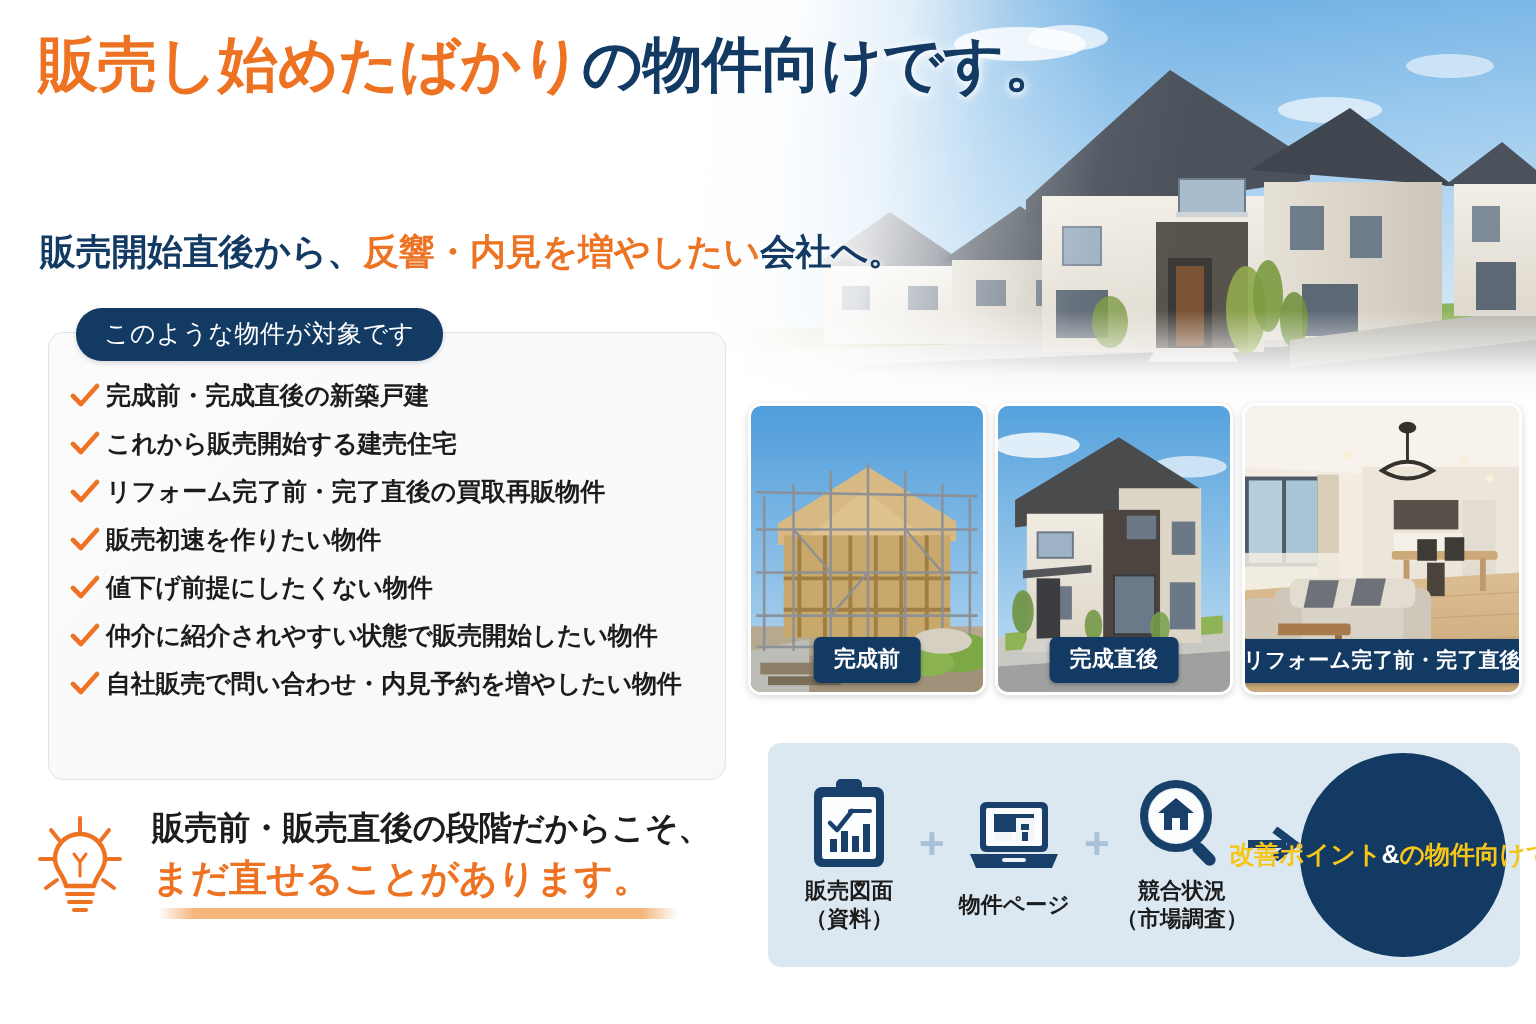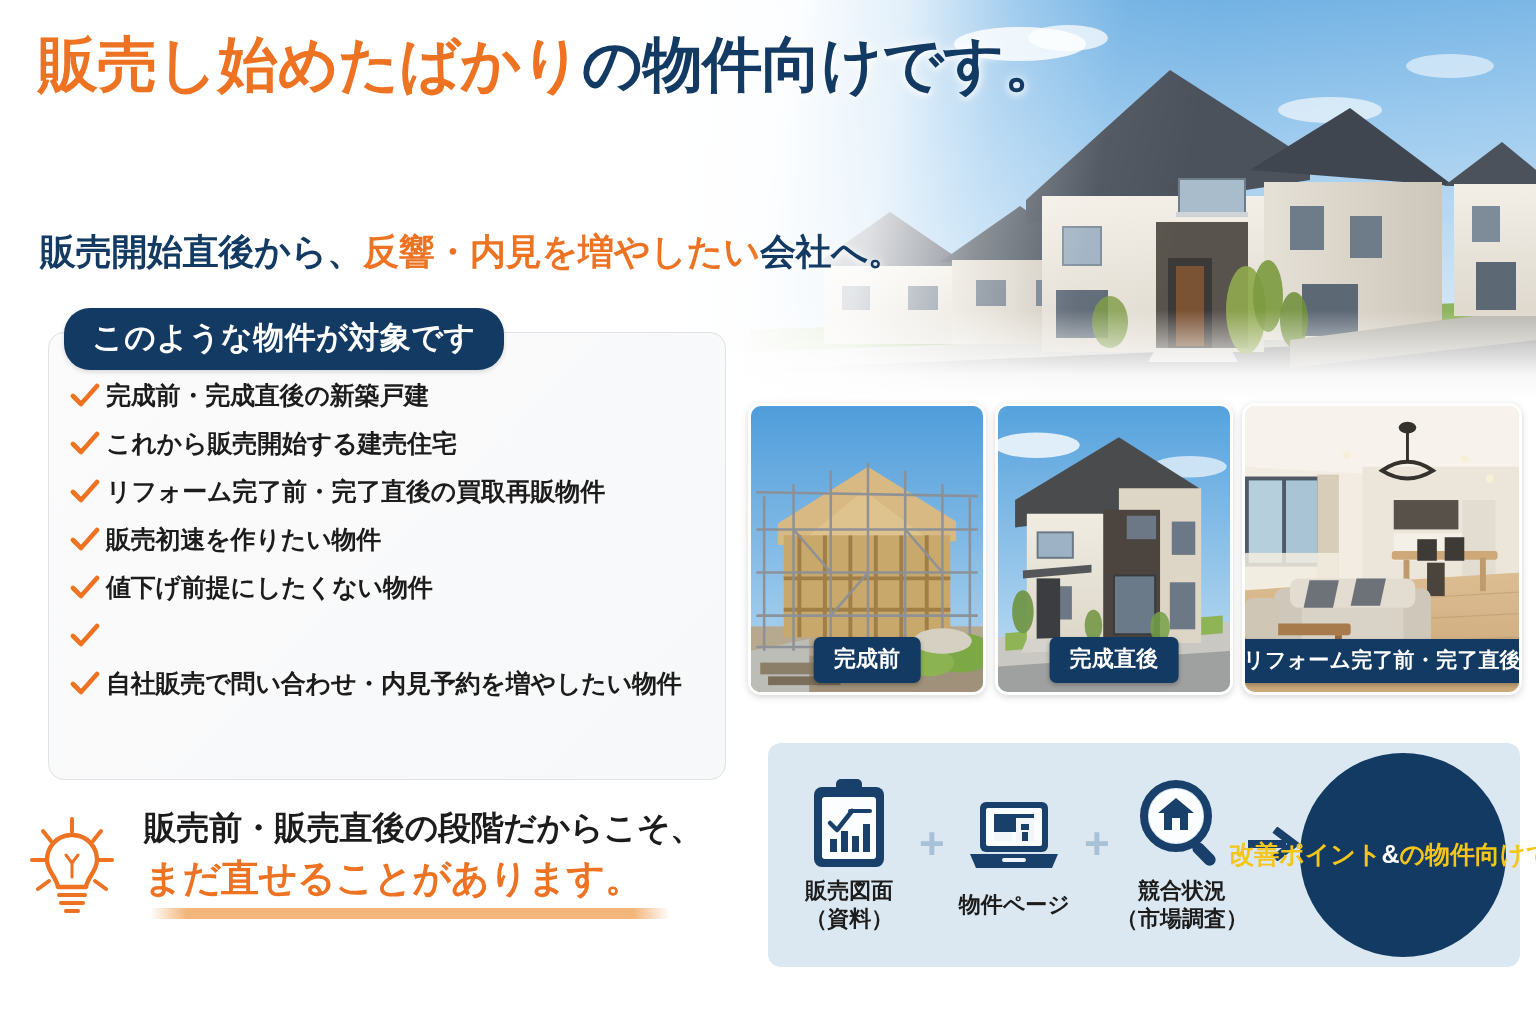--- a/index.html
+++ b/index.html
@@ -86,26 +86,26 @@
     left: 48px;
     top: 332px;
     width: 678px;
     height: 448px;
     border: 1.5px solid #dfe2e6;
     border-radius: 16px;
     background: linear-gradient(135deg, #fbfbfc 0%, #f7f8f9 100%);
   }
   .target-badge {
     position: absolute;
-    left: 64px;
+    left: 76px;
     top: 308px;
     background: #123A63;
     color: #ffffff;
-    font-size: 31px;
-    font-weight: 700;
+    font-size: 25px;
+    font-weight: 400;
     letter-spacing: 0.5px;
     padding: 9px 28px 11px;
     border-radius: 26px;
     white-space: nowrap;
     z-index: 3;
     box-shadow: 0 2px 5px rgba(0,0,0,0.14);
   }
 
   .check-list {
     position: absolute;
@@ -132,24 +132,24 @@
     font-size: 25px;
     font-weight: 600;
     color: #1c1c1c;
     letter-spacing: -0.2px;
     white-space: nowrap;
   }
 
   
   .bulb-block {
     position: absolute;
-    left: 24px;
+    left: 32px;
     top: 806px;
     display: flex;
-    align-items: flex-end;
+    align-items: center;
   }
   .bulb-icon {
     width: 112px;
     flex: 0 0 112px;
     padding-top: 8px;
   }
   .bulb-icon svg { display: block; }
   .bulb-text { padding-left: 8px; }
   .bulb-l1 {
     font-size: 33px;
@@ -436,20 +436,21 @@
       </span>
       <span class="check-text">値下げ前提にしたくない物件</span>
     </div>
 
     <div class="check-item">
       <span class="check-mark">
         <svg width="30" height="26" viewBox="0 0 30 26">
             <path d="M3 13 L11 21 L27 3" stroke="#ED7222" stroke-width="4.6" fill="none" stroke-linecap="round" stroke-linejoin="round"></path>
           </svg>
       </span>
+      <span class="check-text">仲介に紹介されやすい状態で販売開始したい物件</span>
     </div>
 
     <div class="check-item">
       <span class="check-mark">
         <svg width="30" height="26" viewBox="0 0 30 26">
             <path d="M3 13 L11 21 L27 3" stroke="#ED7222" stroke-width="4.6" fill="none" stroke-linecap="round" stroke-linejoin="round"></path>
           </svg>
       </span>
       <span class="check-text">自社販売で問い合わせ・内見予約を増やしたい物件</span>
     </div>

